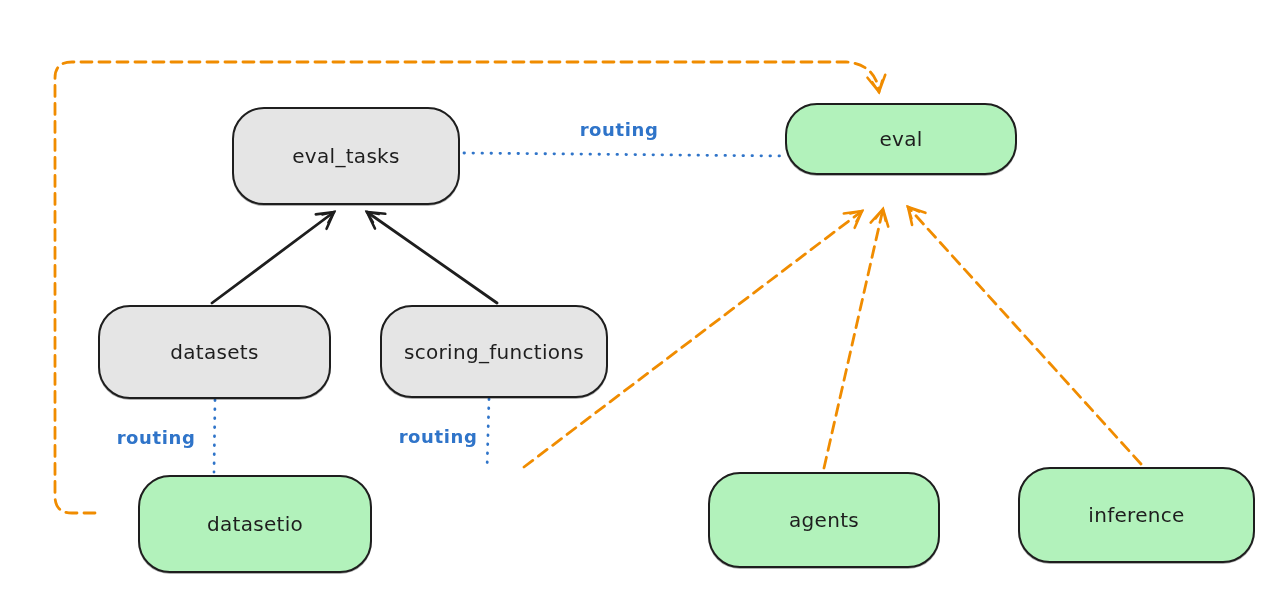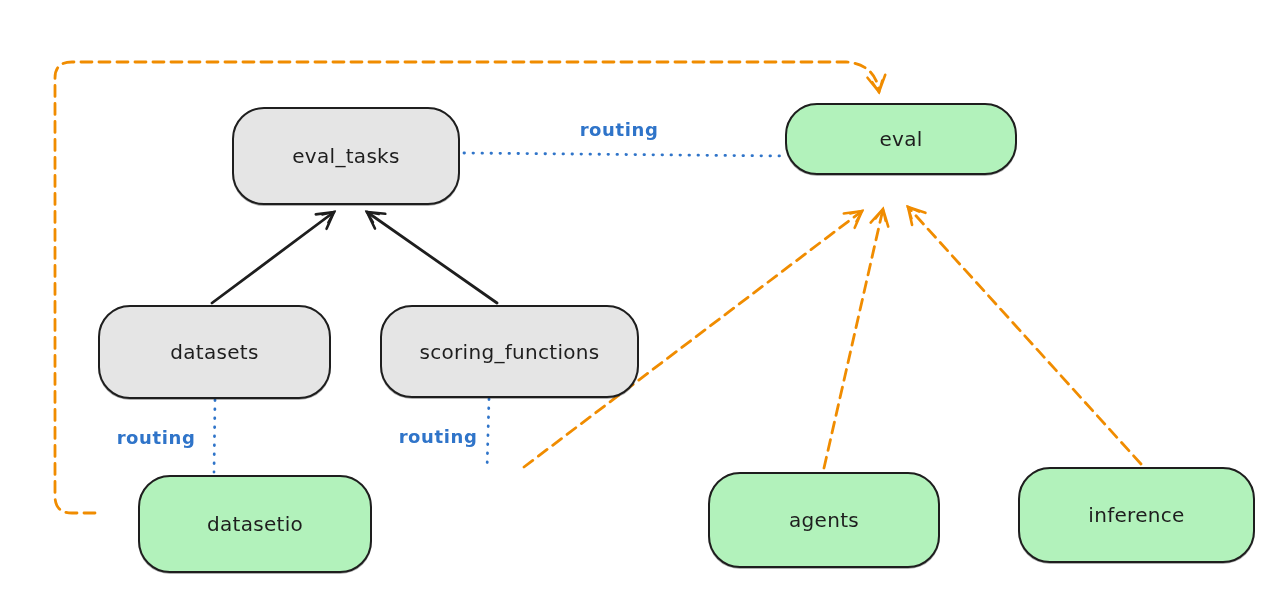--- a/index.html
+++ b/index.html
@@ -76,21 +76,21 @@
   </div>
 
   <div class="node green" style="left:785px; top:103px; width:232px; height:72px;">
     <span>eval</span>
   </div>
 
   <div class="node blue" style="left:98px; top:305px; width:233px; height:94px;">
     <span>datasets</span>
   </div>
 
-  <div class="node blue" style="left:380px; top:305px; width:259px; height:93px;">
+  <div class="node blue" style="left:380px; top:305px; width:228px; height:93px;">
     <span>scoring_functions</span>
   </div>
 
   <div class="node green" style="left:93px; top:475px; width:234px; height:98px;margin-left:45px;">
     <span>datasetio</span>
   </div>
 
 
   <div class="node green" style="left:708px; top:472px; width:232px; height:96px;">
     <span>agents</span>

